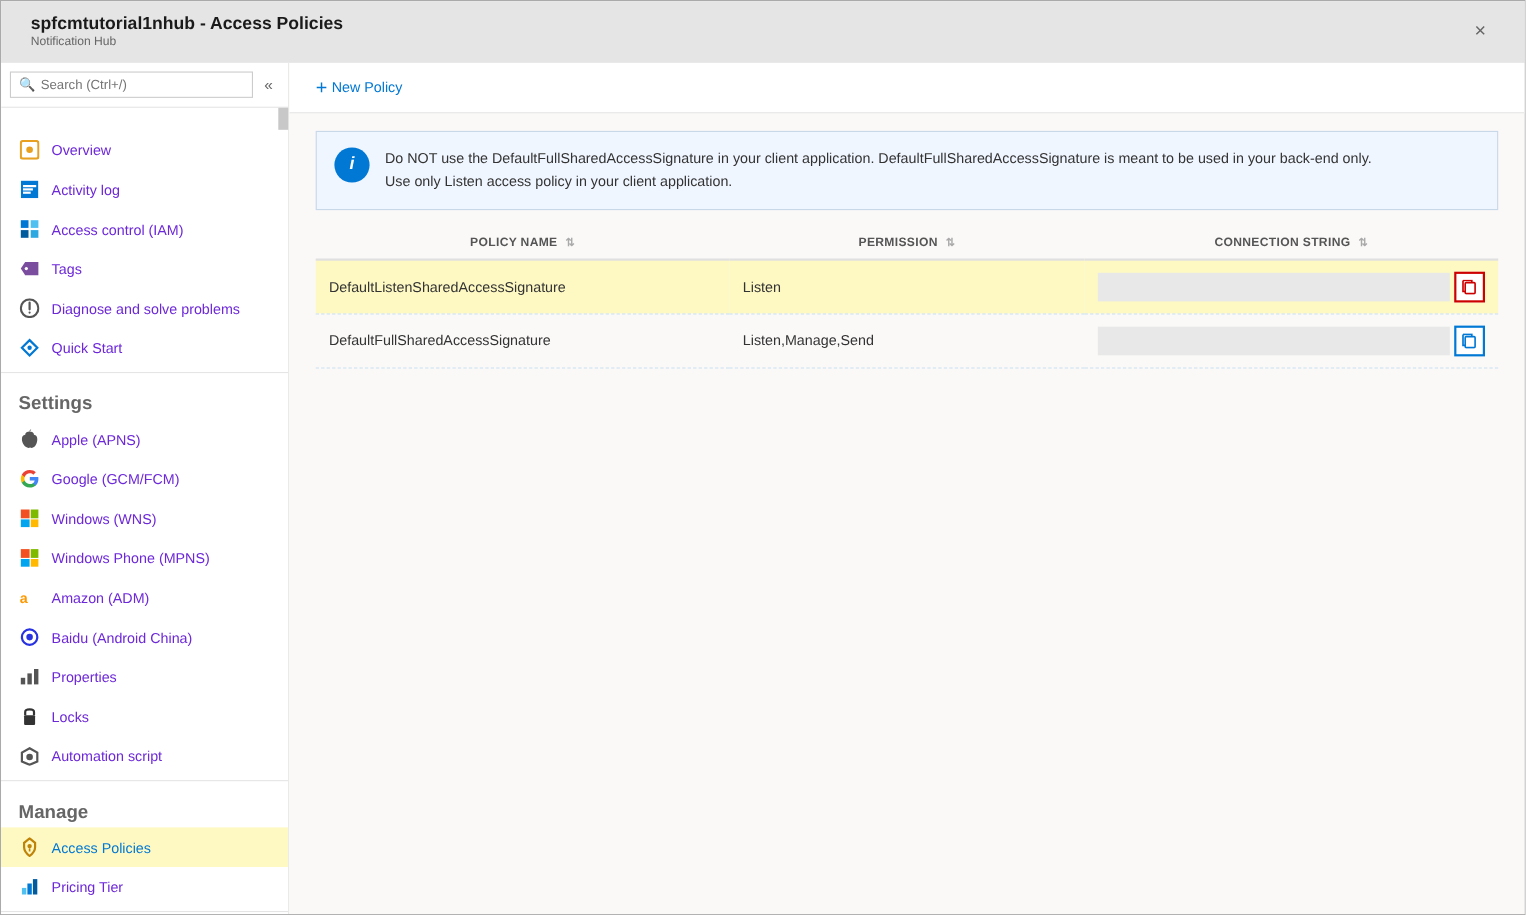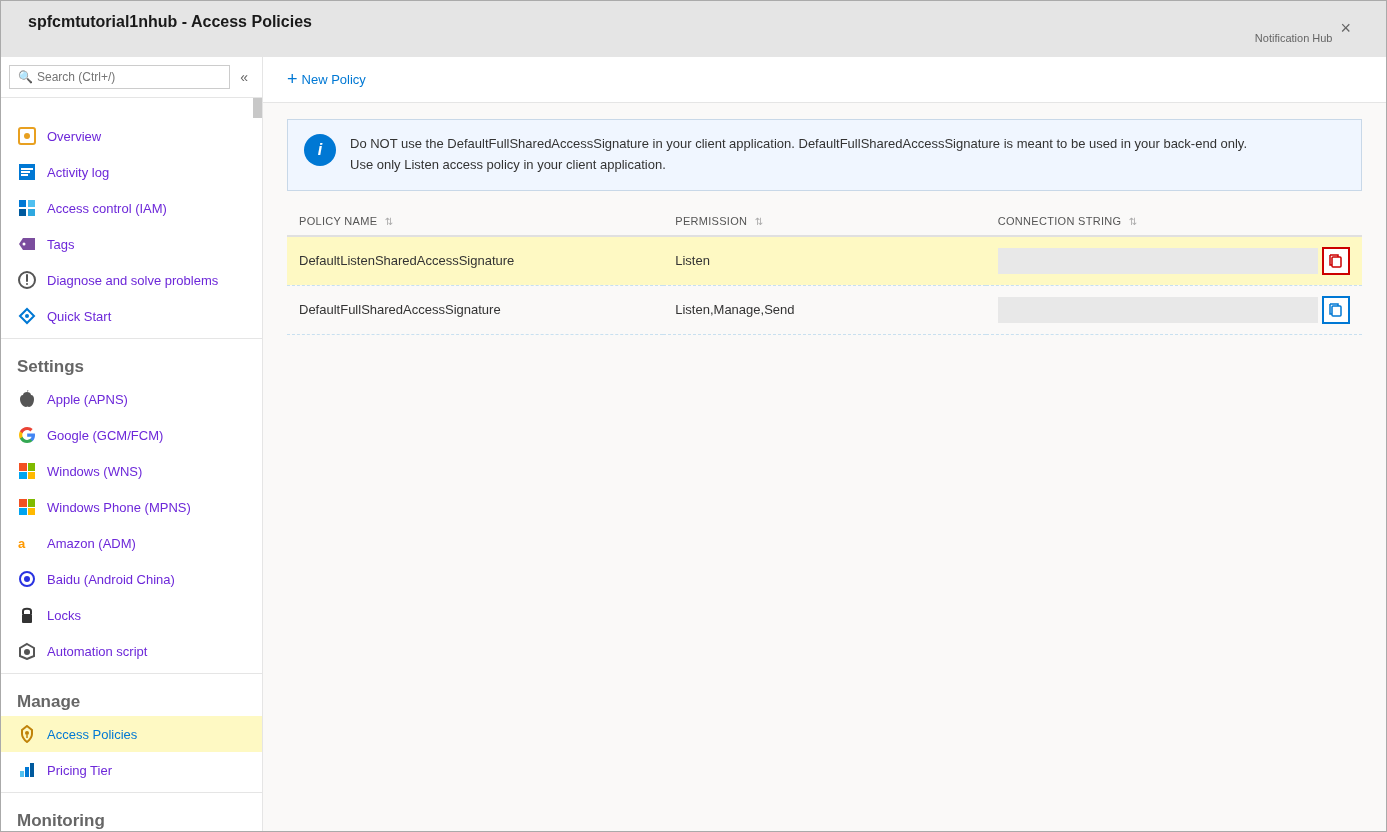--- a/index.html
+++ b/index.html
@@ -3,21 +3,21 @@
   <meta charset="utf-8">
   <style>
     * { box-sizing: border-box; margin: 0; padding: 0; }
     body { font-family: 'Segoe UI', Arial, sans-serif; font-size: 13px; background: #f3f2f1; color: #333; height: 832px; overflow: hidden; }
     
     .window { width: 1387px; height: 832px; background: #fff; border: 1px solid #aaa; display: flex; flex-direction: column; }
     
     .title-bar { display: flex; align-items: center; padding: 10px 27px; background: #e5e5e5; border-bottom: 1px solid #e5e5e5; min-height: 56px; }
     .title-bar-content { flex: 1; }
     .title-bar-title { font-size: 16px; font-weight: 600; color: #1a1a1a; }
-    .title-bar-subtitle { font-size: 11px; color: #666; margin-top: 1px; text-align: right; }
+    .title-bar-subtitle { font-size: 11px; color: #666; margin-top: 1px; }
     .close-btn { font-size: 18px; cursor: pointer; color: #666; background: none; border: none; padding: 4px 8px; }
     
     .main-layout { display: flex; flex: 1; overflow: hidden; }
     
     
     .sidebar { width: 262px; min-width: 262px; background: #fff; border-right: 1px solid #e5e5e5; display: flex; flex-direction: column; overflow: hidden; }
     .sidebar-header { display: flex; align-items: center; padding: 8px; border-bottom: 1px solid #e5e5e5; }
     .search-box { flex: 1; display: flex; align-items: center; border: 1px solid #ccc; background: #fff; padding: 4px 8px; }
     .search-box input { border: none; outline: none; font-size: 12px; width: 100%; color: #666; background: transparent; }
     .search-icon-small { color: #666; font-size: 12px; margin-right: 4px; }
@@ -37,21 +37,21 @@
     .toolbar { display: flex; align-items: center; padding: 12px 24px; background: #fff; border-bottom: 1px solid #e5e5e5; }
     .new-policy-btn { display: flex; align-items: center; color: #0078d4; cursor: pointer; font-size: 13px; background: none; border: none; }
     .plus-icon { font-size: 18px; margin-right: 4px; color: #0078d4; font-weight: 300; }
     
     .info-banner { display: flex; align-items: flex-start; background: #f0f6ff; border: 1px solid #c8d8e8; padding: 14px 16px; margin: 16px 24px; }
     .info-icon { width: 32px; height: 32px; border-radius: 50%; background: #0078d4; color: #fff; display: flex; align-items: center; justify-content: center; font-weight: 700; font-size: 16px; margin-right: 14px; flex-shrink: 0; font-style: italic; }
     .info-text { font-size: 13px; color: #333; line-height: 1.6; }
     
     .table-container { margin: 0 24px; }
     .table { width: 100%; border-collapse: collapse; }
-    .table th { text-align: left; padding: 8px 12px; font-size: 11px; font-weight: 400; color: #555; border-bottom: 2px solid #e0e0e0; text-transform: uppercase; letter-spacing: 0.3px; }
+    .table th { text-align: center; padding: 8px 12px; font-size: 11px; font-weight: 700; color: #555; border-bottom: 2px solid #e0e0e0; text-transform: uppercase; letter-spacing: 0.3px; }
     .table th .sort-icon { font-size: 10px; color: #aaa; margin-left: 4px; }
     .table td { padding: 10px 12px; font-size: 13px; border-bottom: 1px dashed #c8e0f0; color: #333; }
     .table tr.selected td { background: #fef9c3; }
     
     .conn-string-cell { display: flex; align-items: center; }
     .conn-string-box { flex: 1; background: #e8e8e8; height: 26px; margin-right: 4px; }
     .copy-btn { width: 28px; height: 28px; border: 2px solid #0078d4; background: #fff; cursor: pointer; display: flex; align-items: center; justify-content: center; color: #0078d4; font-size: 14px; }
     .copy-btn.selected-row { background: #fff; border-color: #c00; color: #c00; }
     
     .icon-windows { display: grid; grid-template-columns: 1fr 1fr; gap: 1px; width: 16px; height: 16px; }
@@ -229,20 +229,30 @@
         <div class="sidebar-item">
           <div class="item-icon">
             <svg width="18" height="18" viewBox="0 0 18 18">
                 <circle cx="9" cy="9" r="7" fill="none" stroke="#2932e1" stroke-width="2"></circle>
                 <circle cx="9" cy="9" r="3" fill="#2932e1"></circle>
               </svg>
           </div>
           <span>Baidu (Android China)</span>
         </div>
 
+        <div class="sidebar-item">
+          <div class="item-icon">
+            <div class="icon-props">
+              <span style="height:6px;"></span>
+              <span style="height:10px;"></span>
+              <span style="height:14px;"></span>
+            </div>
+          </div>
+          <span>Properties</span>
+        </div>
 
         <div class="sidebar-item">
           <div class="item-icon">
             <svg width="16" height="18" viewBox="0 0 16 18">
                 <rect x="3" y="8" width="10" height="9" rx="1" fill="#333"></rect>
                 <path d="M4 8 V5 C4 2 12 2 12 5 V8" fill="none" stroke="#333" stroke-width="2"></path>
               </svg>
           </div>
           <span>Locks</span>
         </div>

